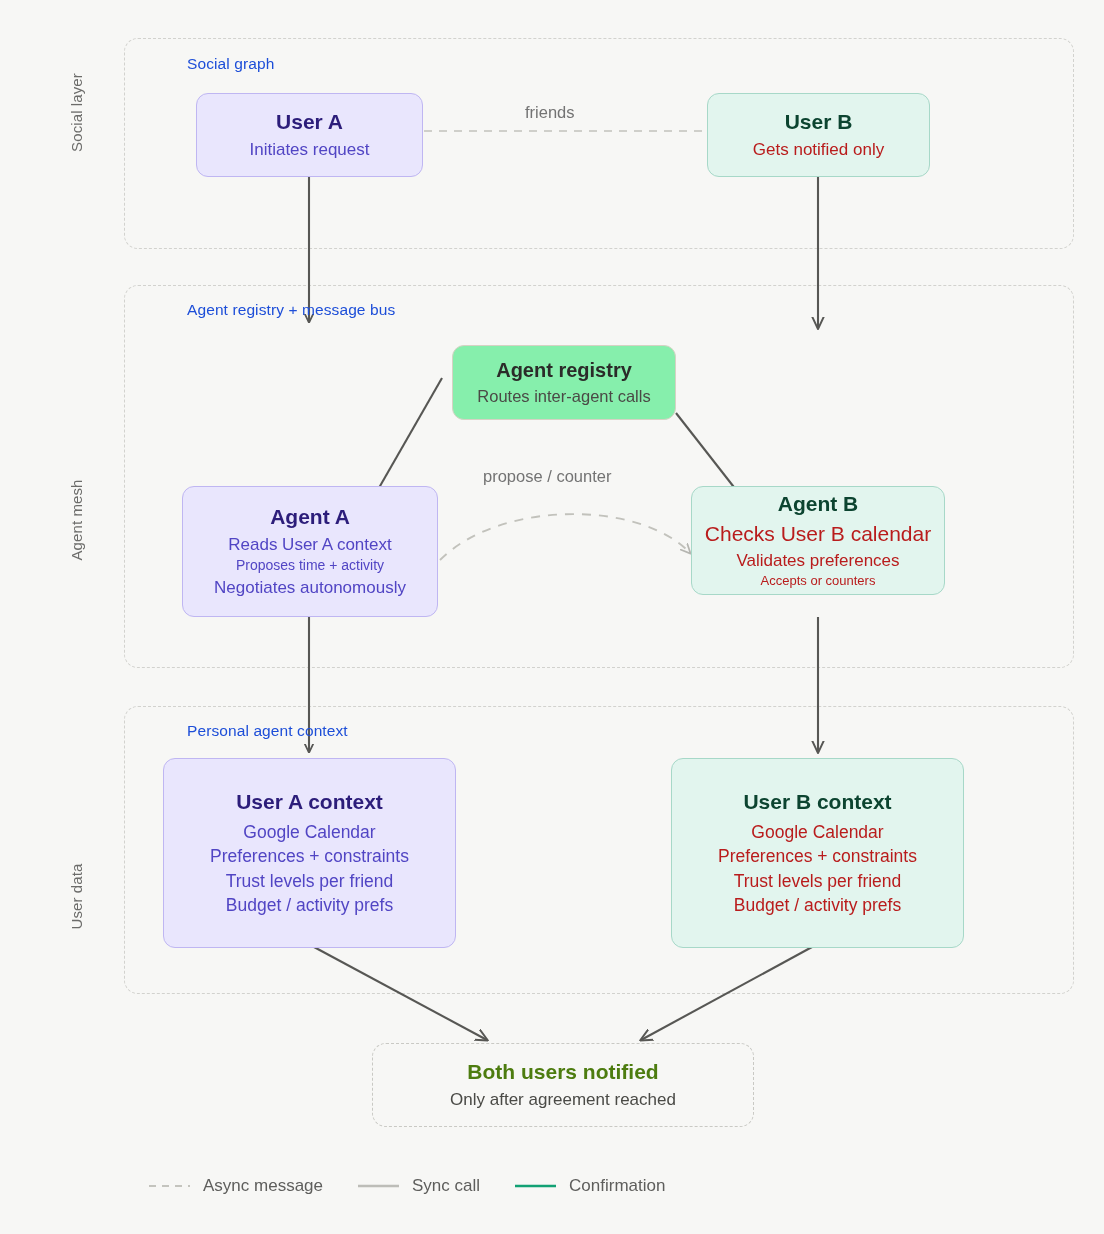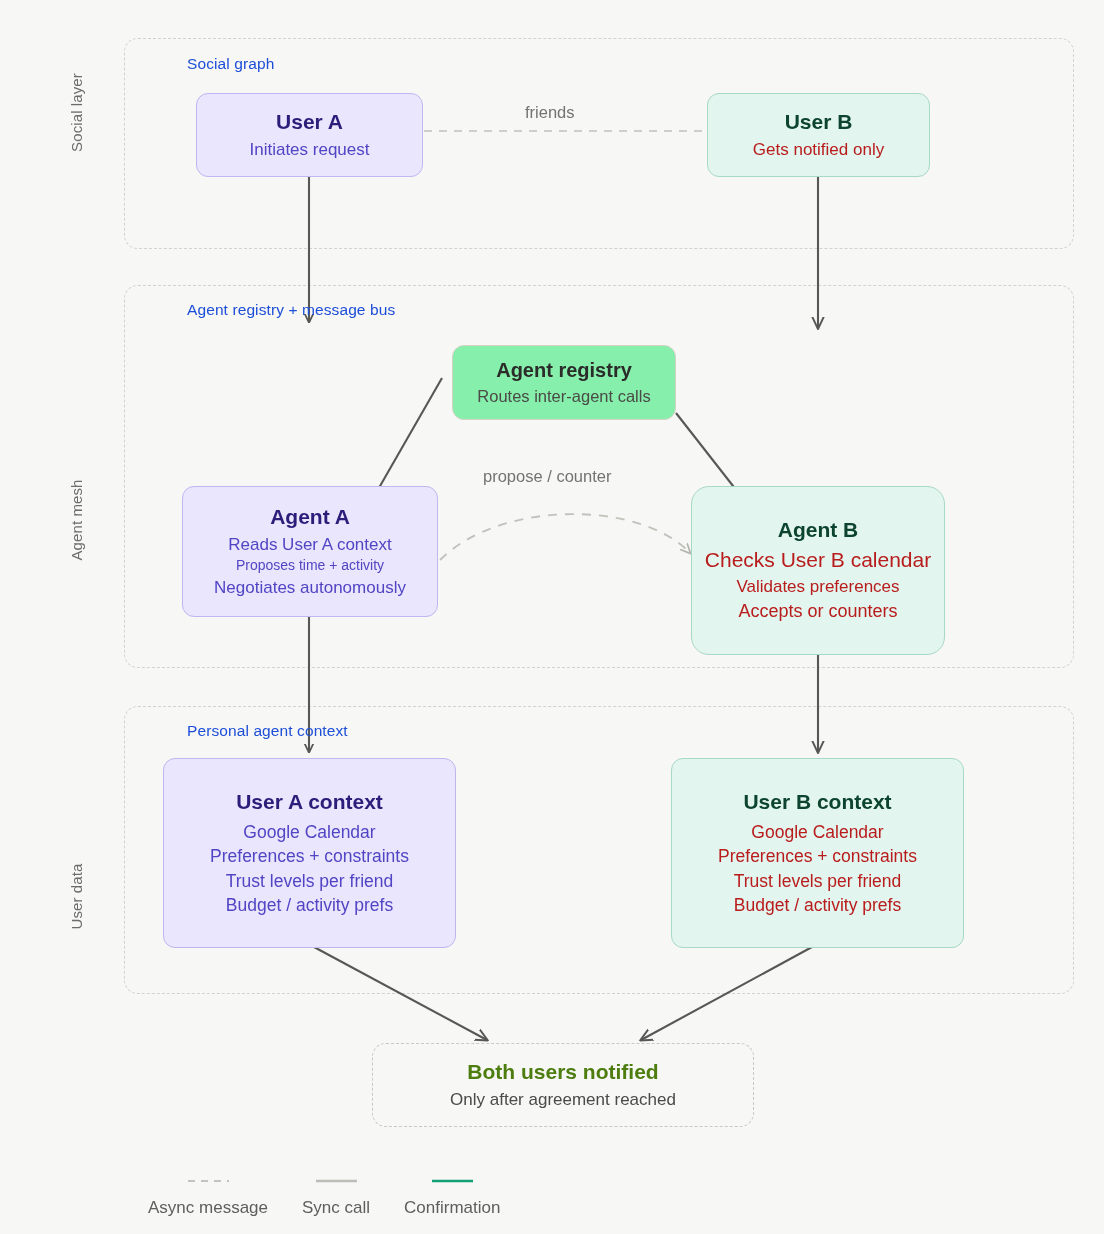--- a/index.html
+++ b/index.html
@@ -123,21 +123,20 @@
     display: flex;
     align-items: center;
     gap: 0;
     z-index: 6;
   }
   .legend-item {
     display: flex;
     align-items: center;
     gap: 12px;
     margin-right: 34px;
-    flex-direction: column;
   }
   .legend-item:last-child { margin-right: 0; }
   .legend-text {
     color: #5E5E5C;
     font-size: 17px;
     white-space: nowrap;
   }
   .swatch { display: block; }
 </style>
 </head>
@@ -226,25 +225,25 @@
     <div class="line" style="font-size:16.5px; margin-top:3px;">Routes inter-agent calls</div>
   </div>
 
   <div class="node purple" style="left:182px; top:486px; width:256px; height:131px;">
     <div class="title" style="font-size:21px;">Agent A</div>
     <div class="line" style="font-size:17px; margin-top:4px;">Reads User A context</div>
     <div class="line" style="font-size:14px;">Proposes time + activity</div>
     <div class="line" style="font-size:17px;">Negotiates autonomously</div>
   </div>
 
-  <div class="node green" style="left:691px; top:486px; width:254px; height:169px;border-radius:18px;">
+  <div class="node green" style="left:691px; top:486px; width:254px; height:109px;">
     <div class="title" style="font-size:21px;">Agent B</div>
     <div class="line" style="font-size:21px; margin-top:4px;">Checks User B calendar</div>
     <div class="line" style="font-size:17px;">Validates preferences</div>
-    <div class="line" style="font-size:18px;">Accepts or counters</div>
+    <div class="line" style="font-size:13px;">Accepts or counters</div>
   </div>
 
   <div class="node purple" style="left:163px; top:758px; width:293px; height:190px;">
     <div class="title" style="font-size:21px;">User A context</div>
     <div class="line" style="font-size:17.5px; margin-top:6px;">Google Calendar</div>
     <div class="line" style="font-size:17.5px;">Preferences + constraints</div>
     <div class="line" style="font-size:17.5px;">Trust levels per friend</div>
     <div class="line" style="font-size:17.5px;">Budget / activity prefs</div>
   </div>
 

